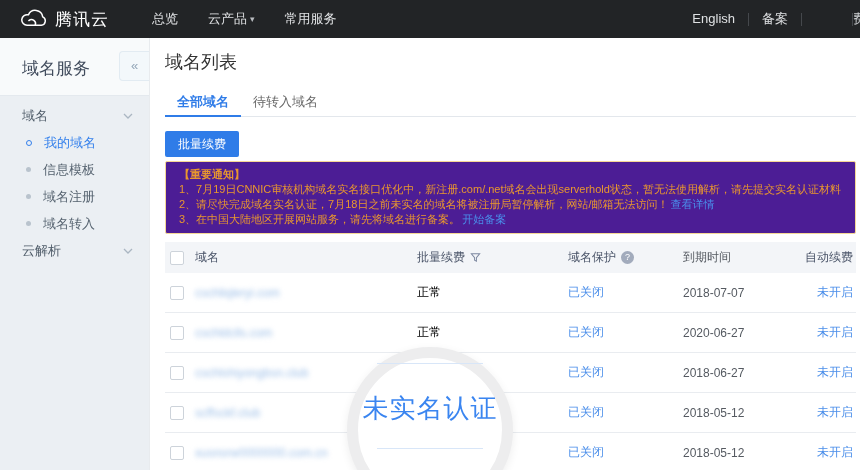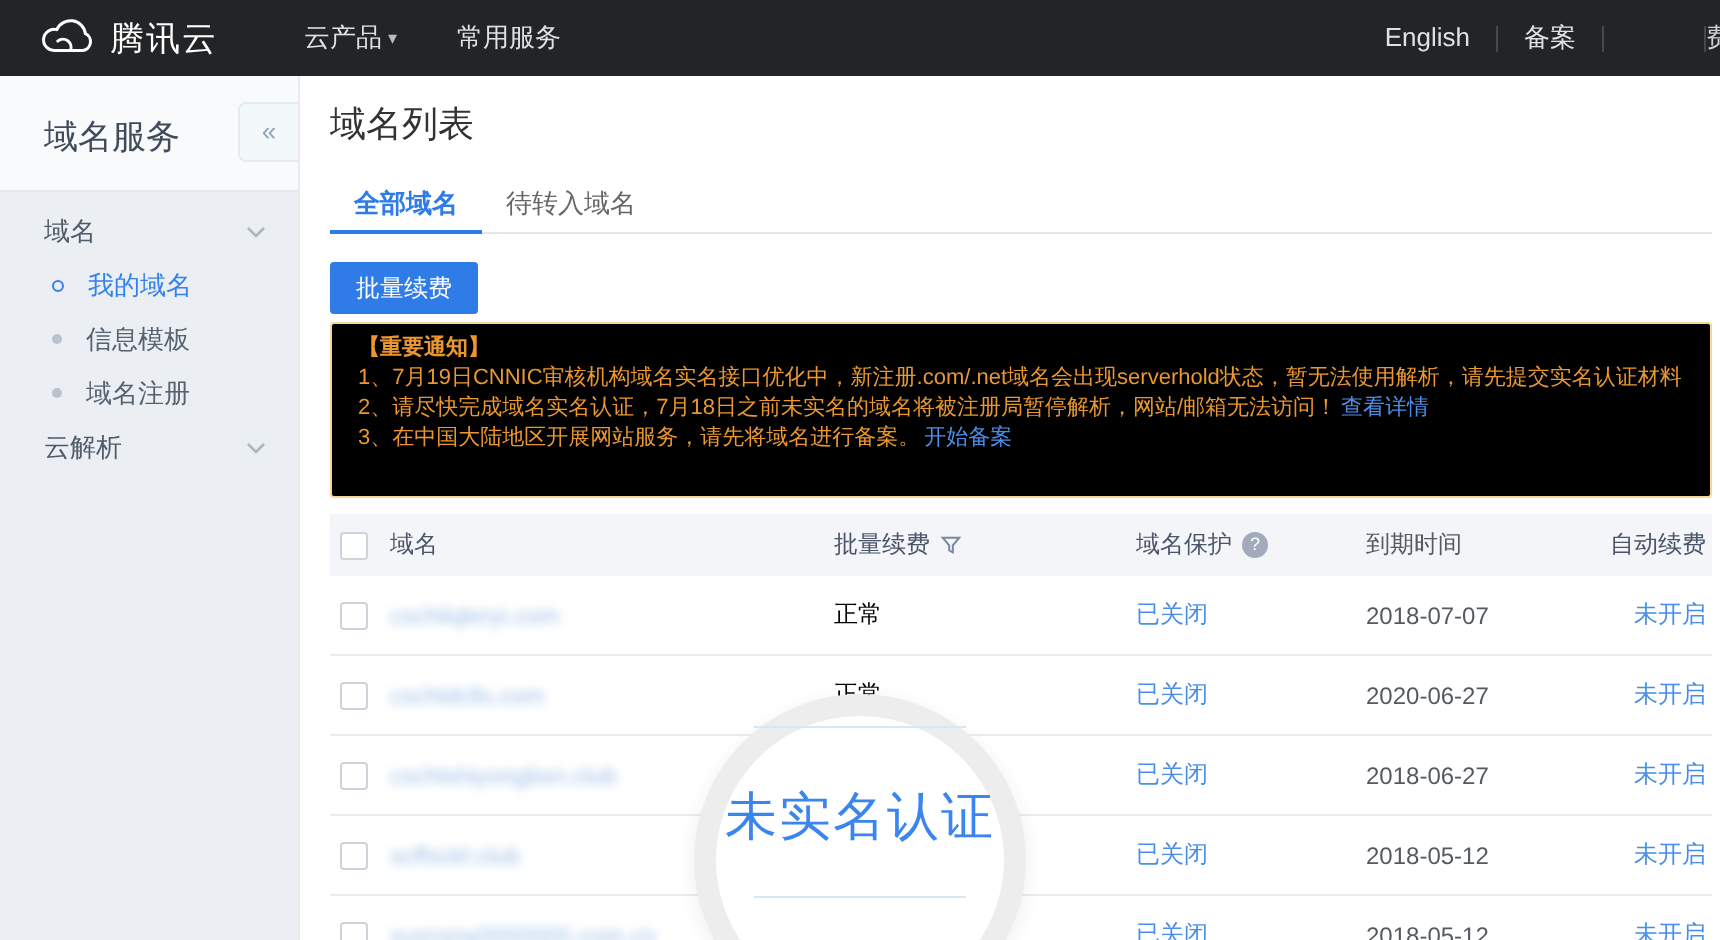--- a/index.html
+++ b/index.html
@@ -38,21 +38,21 @@
 
   
   .main { flex:1; background:#fff; padding:13px 4px 0 15px; min-width:0; }
   .page-title { font-size:18px; color:#333; line-height:22px; }
   .tabs { display:flex; border-bottom:1px solid #e3e7ec; margin-top:16px; }
   .tab { font-size:13px; color:#666; padding:0 12px; height:28px; line-height:26px; cursor:pointer; margin-bottom:-1px; border-bottom:2px solid transparent; white-space:nowrap; }
   .tab.active { color:#2f7ce8; font-weight:bold; border-bottom-color:#2f7ce8; }
   .btn-primary { display:inline-block; margin-top:14px; background:#2f7ce8; color:#ffffff; font-size:12px; height:26px; line-height:26px; padding:0 13px; border:none; border-radius:2px; cursor:pointer; }
 
   
-  .notice { margin-top:4px; background:#000000; border:1px solid #f5d796; border-radius:2px; padding:5px 13px 21px; color:#e9972e; font-size:11px; line-height:15px; overflow:hidden; }
+  .notice { margin-top:4px; background:#4c1d95; border:1px solid #f5d796; border-radius:2px; padding:5px 13px 6px; color:#e9972e; font-size:11px; line-height:15px; overflow:hidden; }
   .n-title { font-weight:bold; }
   .n-line { white-space:nowrap; overflow:hidden; }
   .n-link { color:#4a8eea; text-decoration:none; cursor:pointer; margin-left:2px; }
 
   
   .table { margin-top:8px; }
   .thead { display:flex; align-items:center; height:31px; background:#f3f5f8; color:#4a5468; font-size:12px; }
   .trow { display:flex; align-items:center; height:40px; border-bottom:1px solid #e9ecf0; }
   .col-cb { width:30px; display:flex; justify-content:flex-start; padding-left:5px; }
   .checkbox { width:14px; height:14px; background:#fff; border:1px solid #cdd3da; border-radius:2px; cursor:pointer; }
@@ -82,20 +82,21 @@
 <div class="navbar">
   <div class="logo">
     <svg width="30" height="21" viewBox="0 0 34 23">
       <path d="M26.5 18h-16a6 6 0 1 1 1.3-11.8A8.5 8.5 0 0 1 28 8.5a5 5 0 0 1-1.5 9.5z" fill="none" stroke="#fff" stroke-width="1.7" stroke-linecap="round" stroke-linejoin="round"></path>
       <path d="M19.5 18a4.6 4.6 0 0 0-7.2-5.3" fill="none" stroke="#fff" stroke-width="1.7" stroke-linecap="round"></path>
     </svg>
     <span class="logo-text">腾讯云</span>
   </div>
   <div class="nav-items">
 
+      <div class="nav-item"><span>总览</span></div>
 
       <div class="nav-item"><span>云产品</span><span class="nav-caret">▾</span></div>
 
       <div class="nav-item"><span>常用服务</span></div>
 
   </div>
   <div class="nav-right">
     <div class="nav-item">English</div>
     <div class="nav-sep"></div>
     <div class="nav-item">备案</div>
@@ -133,20 +134,25 @@
           <span class="s-label">信息模板</span>
 
         </div>
 
         <div class="s-item">
           <span class="bullet"></span>
           <span class="s-label">域名注册</span>
 
         </div>
 
+        <div class="s-item">
+          <span class="bullet"></span>
+          <span class="s-label">域名转入</span>
+
+        </div>
 
         <div class="s-item section">
 
           <span class="s-label">云解析</span>
           <svg class="chev" width="10" height="6" viewBox="0 0 10 6">
             <path d="M1 1l4 4 4-4" fill="none" stroke="#aab6c2" stroke-width="1.3"></path>
           </svg>
         </div>
 
     </div>

